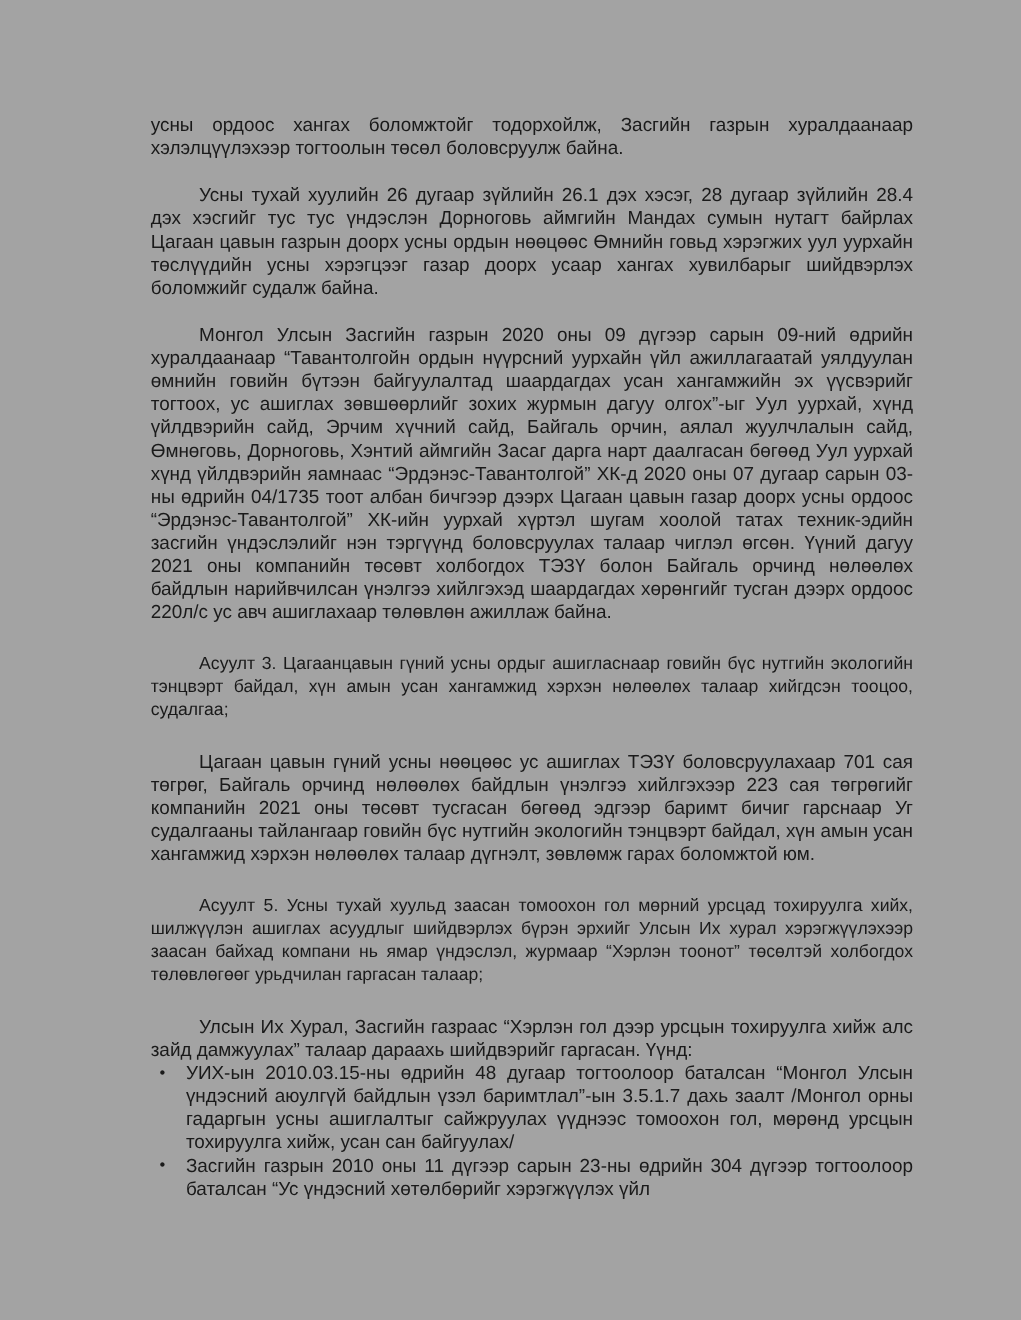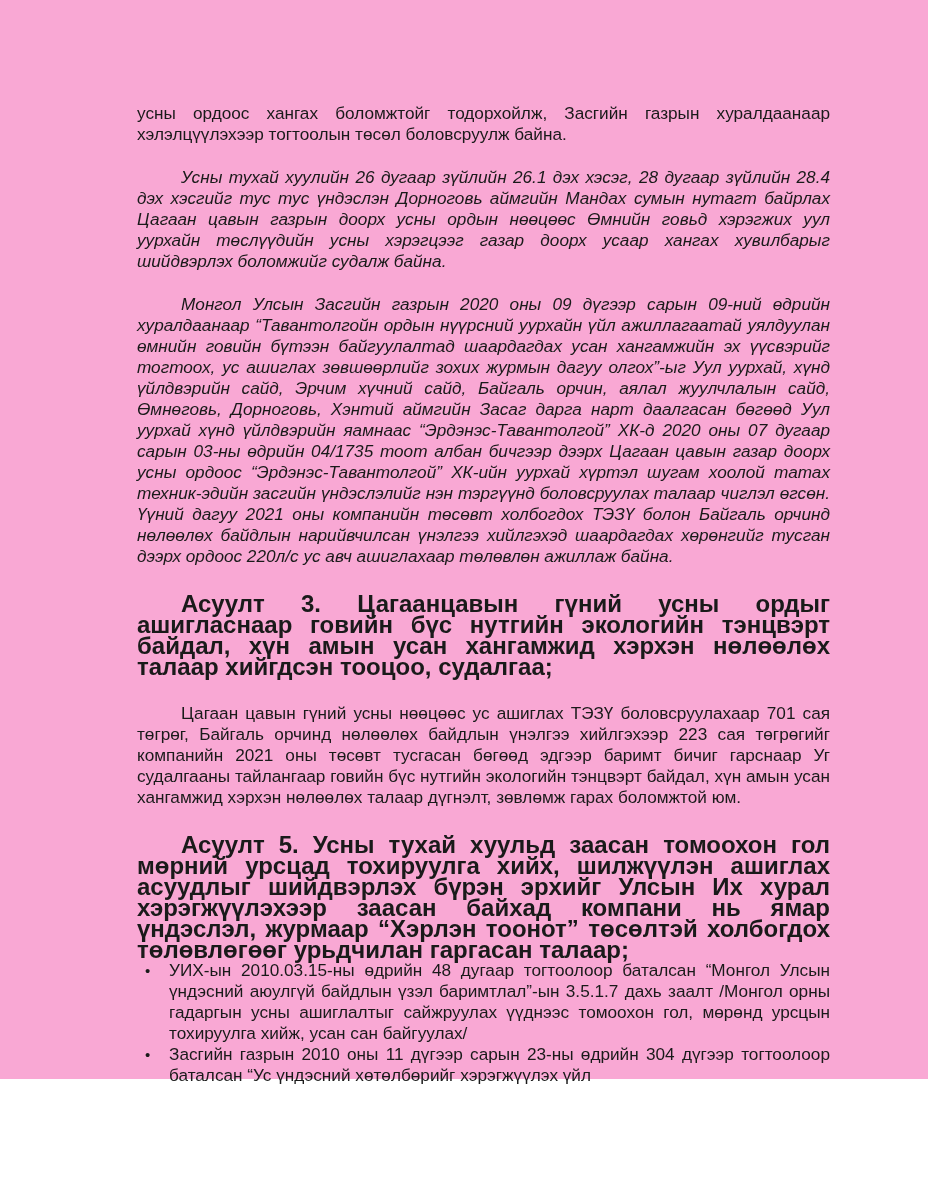--- a/index.html
+++ b/index.html
@@ -11,44 +11,44 @@
       width: 928px;
       height: 1200px;
       position: relative;
       overflow: hidden;
       font-family: "Liberation Sans", sans-serif;
       color: #1a1a1a;
     }
     .page {
       position: absolute;
       left: 0; top: 0;
-      width: 928px; height: 1079px;
-      background: #f9a8d4;
+      width: 928px; height: 1200px;
+      background: #a3a3a3;
     }
     .content {
       position: absolute;
       left: 137px;
       top: 103px;
       width: 693px;
       font-size: 17.2px;
       line-height: 21px;
     }
     .para {
       margin: 0;
       text-align: justify;
       text-align-last: left;
     }
     .indent {
       text-indent: 44px;
     }
-    .gap { margin-top: 22px; font-style: italic; }
+    .gap { margin-top: 22px; }
     .gap-lg { margin-top: 26px; }
     .heading {
-      font-weight: bold;
-      font-size: 24px;
+      font-weight: normal;
+      font-size: 16px;
     }
     ul.bullets {
       list-style: none;
       margin: 0;
       padding: 0;
     }
     ul.bullets li {
       position: relative;
       padding-left: 32px;
       text-align: justify;
@@ -72,20 +72,21 @@
     <p class="para indent gap">Усны тухай хуулийн 26 дугаар зүйлийн 26.1 дэх хэсэг, 28 дугаар зүйлийн 28.4 дэх хэсгийг тус тус үндэслэн Дорноговь аймгийн Мандах сумын нутагт байрлах Цагаан цавын газрын доорх усны ордын нөөцөөс Өмнийн говьд хэрэгжих уул уурхайн төслүүдийн усны хэрэгцээг газар доорх усаар хангах хувилбарыг шийдвэрлэх боломжийг судалж байна.</p>
 
     <p class="para indent gap">Монгол Улсын Засгийн газрын 2020 оны 09 дүгээр сарын 09-ний өдрийн хуралдаанаар “Тавантолгойн ордын нүүрсний уурхайн үйл ажиллагаатай уялдуулан өмнийн говийн бүтээн байгуулалтад шаардагдах усан хангамжийн эх үүсвэрийг тогтоох, ус ашиглах зөвшөөрлийг зохих журмын дагуу олгох”-ыг Уул уурхай, хүнд үйлдвэрийн сайд, Эрчим хүчний сайд, Байгаль орчин, аялал жуулчлалын сайд, Өмнөговь, Дорноговь, Хэнтий аймгийн Засаг дарга нарт даалгасан бөгөөд Уул уурхай хүнд үйлдвэрийн яамнаас “Эрдэнэс-Тавантолгой” ХК-д 2020 оны 07 дугаар сарын 03-ны өдрийн 04/1735 тоот албан бичгээр дээрх Цагаан цавын газар доорх усны ордоос “Эрдэнэс-Тавантолгой” ХК-ийн уурхай хүртэл шугам хоолой татах техник-эдийн засгийн үндэслэлийг нэн тэргүүнд боловсруулах талаар чиглэл өгсөн. Үүний дагуу 2021 оны  компанийн төсөвт холбогдох ТЭЗҮ болон Байгаль орчинд нөлөөлөх байдлын нарийвчилсан үнэлгээ хийлгэхэд  шаардагдах хөрөнгийг тусган  дээрх ордоос 220л/с ус авч ашиглахаар төлөвлөн ажиллаж байна.</p>
 
     <p class="para indent gap-lg heading">Асуулт 3. Цагаанцавын гүний усны ордыг ашигласнаар говийн бүс нутгийн экологийн тэнцвэрт байдал, хүн амын усан хангамжид хэрхэн нөлөөлөх талаар хийгдсэн тооцоо, судалгаа;</p>
 
     <p class="para indent gap-lg">Цагаан цавын гүний усны нөөцөөс ус ашиглах ТЭЗҮ боловсруулахаар 701 сая төгрөг, Байгаль орчинд нөлөөлөх байдлын үнэлгээ хийлгэхээр 223 сая төгрөгийг компанийн 2021 оны төсөвт тусгасан бөгөөд эдгээр баримт бичиг гарснаар Уг судалгааны тайлангаар говийн бүс нутгийн экологийн тэнцвэрт байдал, хүн амын усан хангамжид хэрхэн нөлөөлөх талаар дүгнэлт, зөвлөмж гарах боломжтой юм.</p>
 
     <p class="para indent gap-lg heading">Асуулт 5. Усны тухай хуульд заасан томоохон гол мөрний урсцад тохируулга хийх, шилжүүлэн ашиглах асуудлыг шийдвэрлэх бүрэн эрхийг Улсын Их хурал хэрэгжүүлэхээр заасан байхад компани нь ямар үндэслэл, журмаар “Хэрлэн тоонот” төсөлтэй холбогдох төлөвлөгөөг урьдчилан гаргасан талаар;</p>
 
+    <p class="para indent gap-lg">Улсын Их Хурал, Засгийн газраас  “Хэрлэн гол дээр урсцын тохируулга хийж алс зайд дамжуулах” талаар дараахь шийдвэрийг гаргасан. Үүнд:</p>
 
     <ul class="bullets gap-lg">
       <li>
         <span class="bullet">•</span>
         <span>УИХ-ын 2010.03.15-ны өдрийн 48 дугаар тогтоолоор баталсан “Монгол Улсын үндэсний аюулгүй байдлын үзэл баримтлал”-ын 3.5.1.7 дахь заалт /Монгол орны гадаргын усны ашиглалтыг сайжруулах үүднээс томоохон гол, мөрөнд урсцын тохируулга хийж, усан сан байгуулах/</span>
       </li>
       <li>
         <span class="bullet">•</span>
         <span>Засгийн газрын 2010 оны 11 дүгээр сарын 23-ны өдрийн 304 дүгээр тогтоолоор баталсан “Ус үндэсний хөтөлбөрийг хэрэгжүүлэх үйл</span>
       </li>

